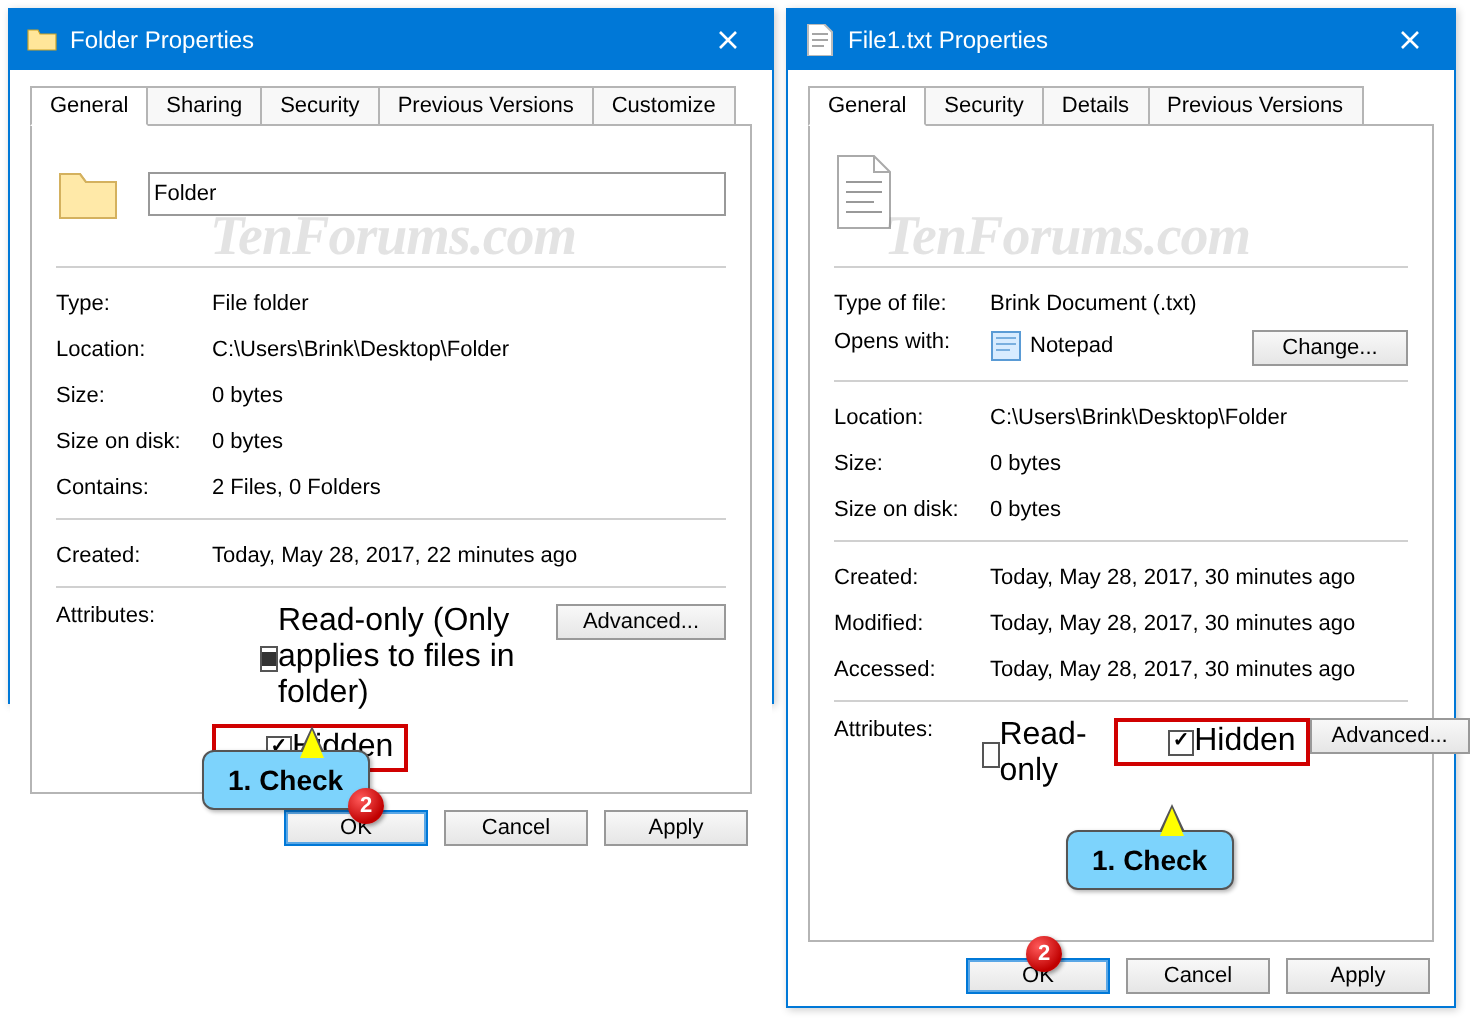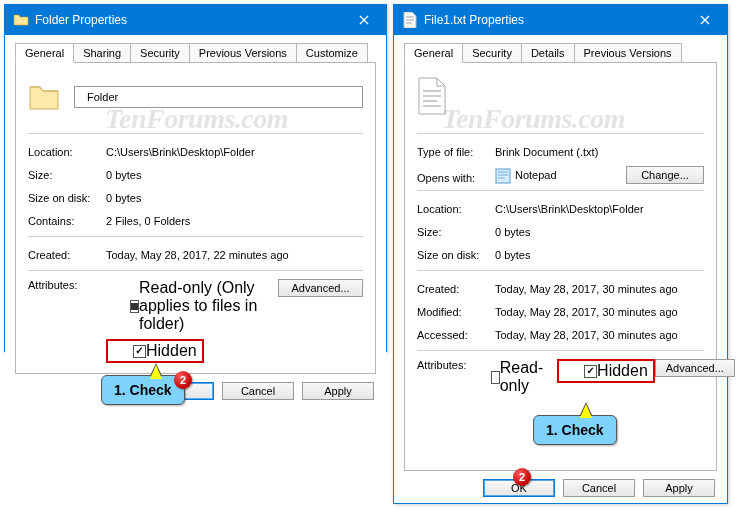--- a/index.html
+++ b/index.html
@@ -100,21 +100,21 @@
     align-items: center;
     gap: 14px;
     padding-bottom: 10px;
   }
   .fileicon {
     width: 32px; height: 40px;
   }
   .nameinput {
     flex: 1;
     border: 1px solid #999;
-    padding: 3px 12px;
+    padding: 3px 2px;
     font-size: 11px;
     height: 22px;
     font-family: inherit;
   }
   hr.sep {
     border: none;
     border-top: 1px solid #d0d0d0;
     margin: 6px 0 8px 0;
   }
   .row {
@@ -215,21 +215,21 @@
     width: 18px; height: 18px;
     border-radius: 50%;
     background: radial-gradient(circle at 35% 30%, #ff5a5a, #c00000 70%);
     color: #fff;
     font-weight: bold;
     font-size: 11px;
     display: flex; align-items: center; justify-content: center;
     box-shadow: 1px 1px 2px rgba(0,0,0,0.4);
     z-index: 45;
   }
-  .openswith-row { display:flex; align-items:flex-end; }
+  .openswith-row { display:flex; align-items:flex-start; }
 </style>
 </head>
 <body>
 
 <div class="wm" style="top:103px;left:105px">TenForums.com</div>
 <div class="wm" style="top:103px;left:442px">TenForums.com</div>
 
 <div class="wrap">
 
 <div class="dialog d1">
@@ -259,20 +259,24 @@
       <div class="headrow">
         <span class="fileicon">
           <svg width="32" height="40" viewBox="0 0 32 40">
                 <path d="M2 10h10l3 4h15v18H2z" fill="#ffe9a8" stroke="#d4b15e"></path>
                 <path d="M2 10h10l3 4h15" fill="none" stroke="#d4b15e"></path>
               </svg>
         </span>
         <input class="nameinput" value="Folder" style="">
       </div>
       <hr class="sep">
+      <div class="row">
+            <span class="lbl">Type:</span>
+            <span class="val">File folder</span>
+          </div>
       <div class="row">
             <span class="lbl">Location:</span>
             <span class="val">C:\Users\Brink\Desktop\Folder</span>
           </div>
       <div class="row">
             <span class="lbl">Size:</span>
             <span class="val">0 bytes</span>
           </div>
       <div class="row">
             <span class="lbl">Size on disk:</span>

